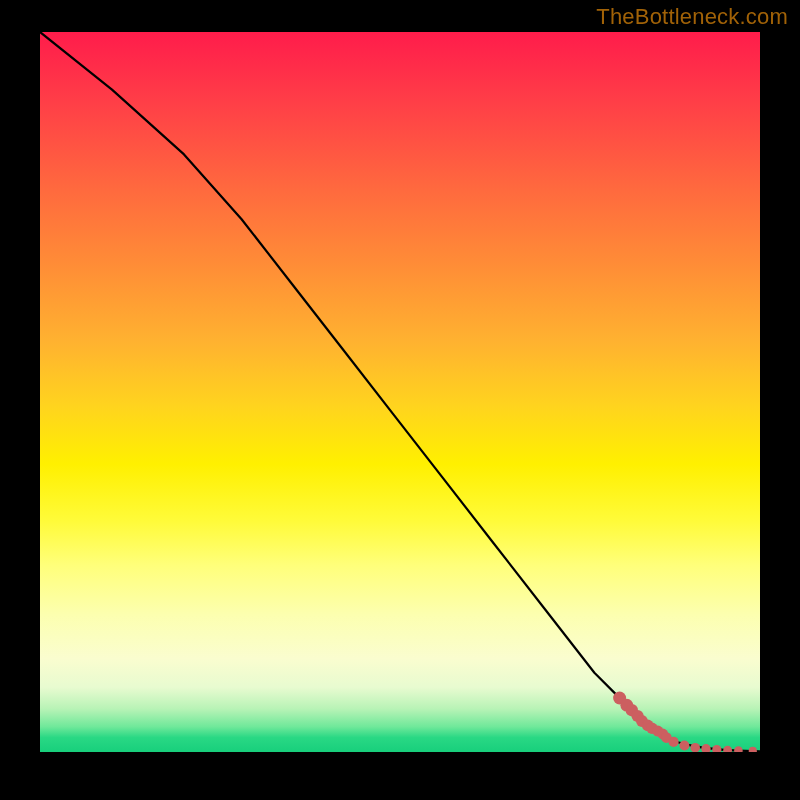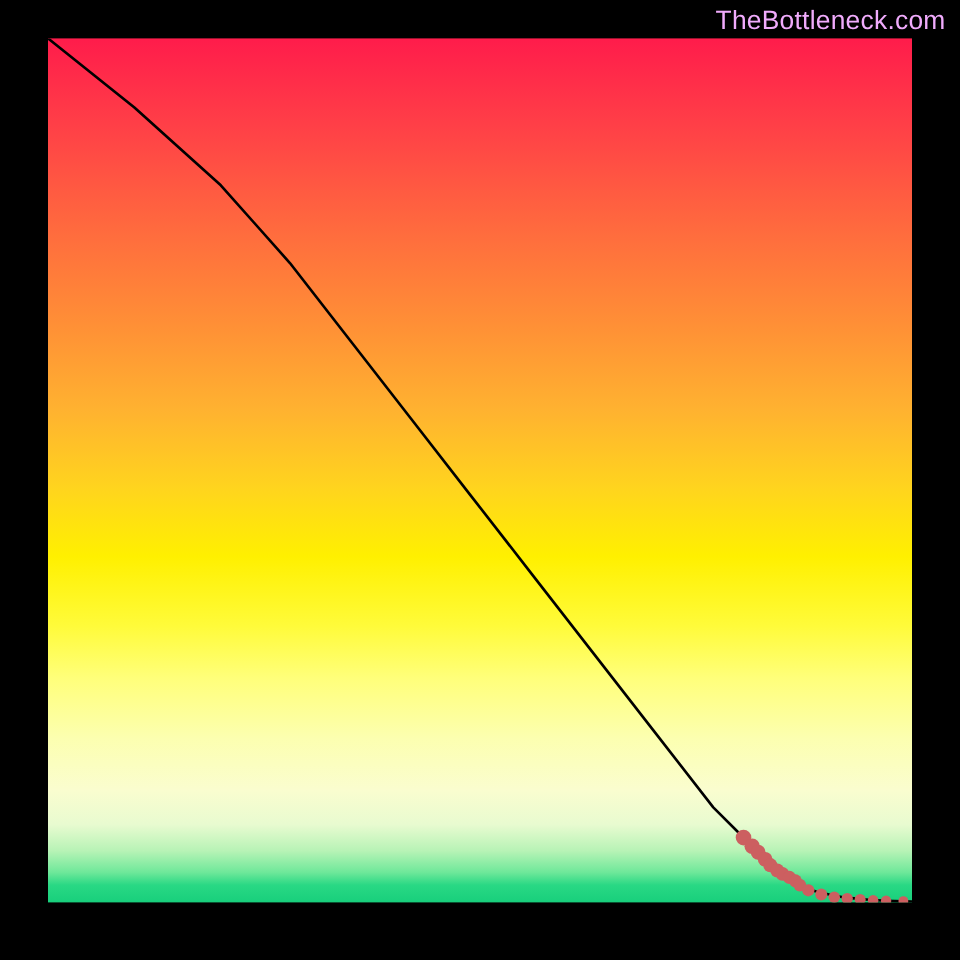--- a/index.html
+++ b/index.html
@@ -14,21 +14,21 @@
   .frame {
     position: relative;
     width: 800px;
     height: 800px;
     background: #000;
   }
   .watermark {
     position: absolute;
     top: 4px;
     right: 12px;
-    color: #f0abfc;
+    color: #a16207;
     font-size: 22px;
     font-weight: 500;
     letter-spacing: 0.2px;
   }
   .plot-area {
     position: absolute;
     left: 40px;
     top: 32px;
     width: 720px;
     height: 720px;

